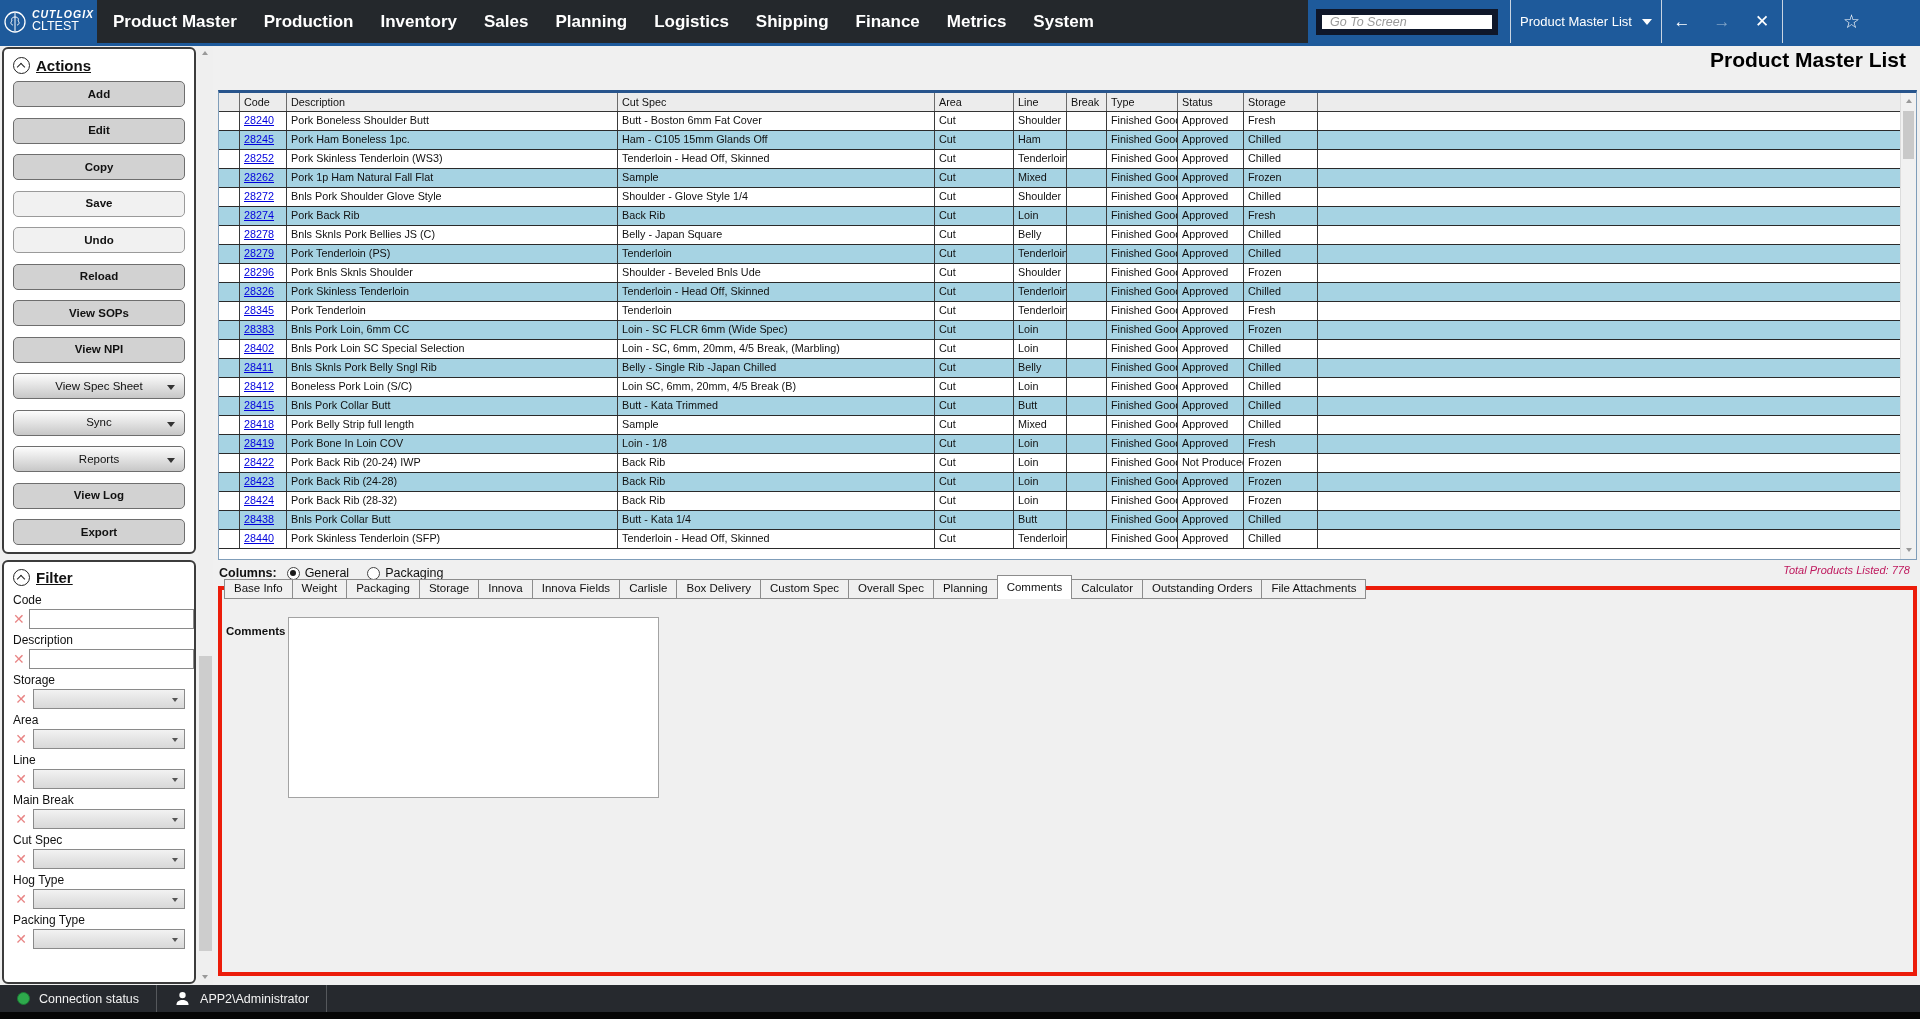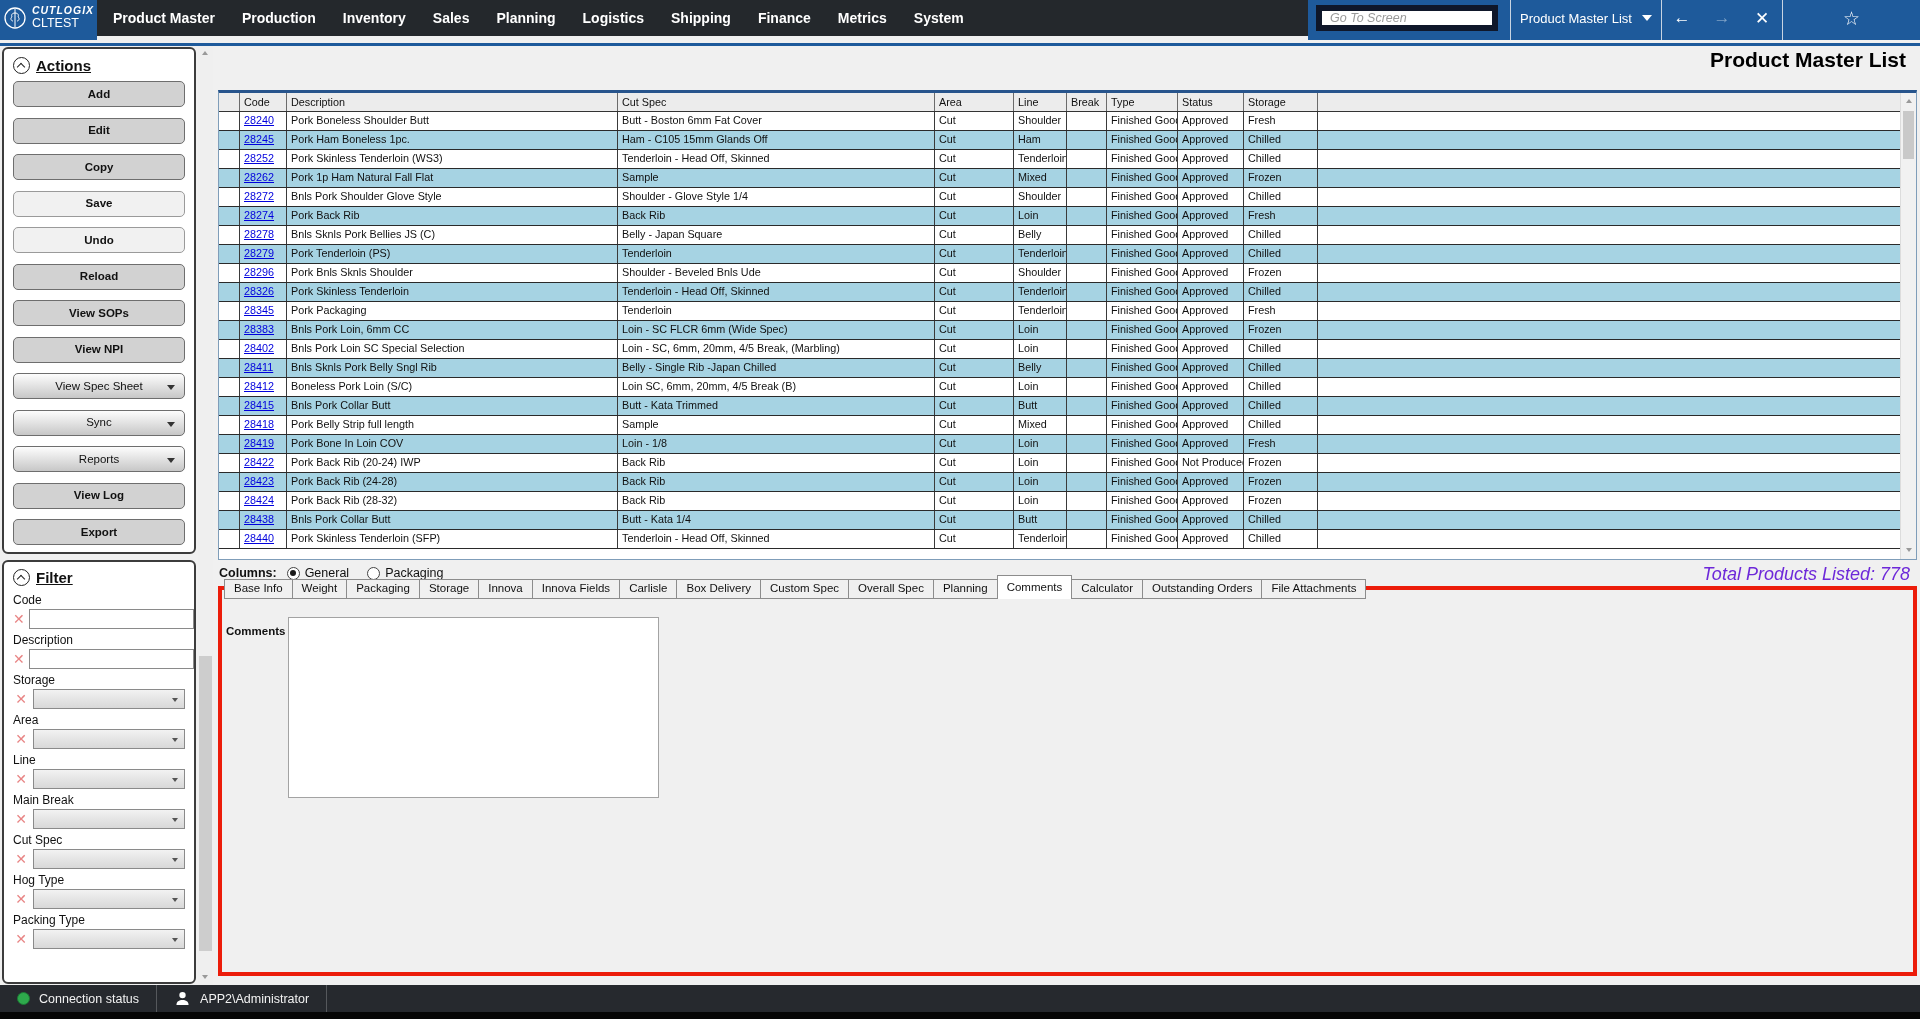--- a/index.html
+++ b/index.html
@@ -1,26 +1,26 @@
 <!DOCTYPE html>
 <html><head>
 <meta charset="utf-8">
 <style>
   * { margin:0; padding:0; box-sizing:border-box; }
   html,body { width:1920px; height:1019px; overflow:hidden; }
   body { position:relative; background:#f0f0f0; font-family:"Liberation Sans","DejaVu Sans",sans-serif; color:#111; }
 
   
-  .navbar { position:absolute; left:0; top:0; width:1920px; height:36px; background:#24282c; display:flex; align-items:center; }
+  .navbar { position:absolute; left:0; top:0; width:1920px; height:43px; background:#24282c; display:flex; align-items:center; }
   .logo { width:97px; height:43px; background:#1e5a9b; display:flex; align-items:center; justify-content:center; gap:5px; }
   .logo-txt { color:#fff; line-height:1.1; }
   .logo-l1 { font-size:10.5px; font-weight:bold; letter-spacing:1px; font-style:italic; }
   .logo-l2 { font-size:12.5px; }
   .nav-menu { display:flex; gap:27px; margin-left:16px; }
-  .nav-menu-item { color:#fff; font-size:14px; font-weight:600; cursor:pointer; white-space:nowrap; }
+  .nav-menu-item { color:#fff; font-size:17px; font-weight:600; cursor:pointer; white-space:nowrap; }
   .nav-right { margin-left:auto; width:612px; height:43px; background:#1e5a9b; display:flex; align-items:center; }
   .goto-input { width:182px; height:26px; margin:0 12px 0 8px; border:6px solid #0f172a; padding:0 8px; font-size:12.5px; font-family:inherit; }
   .goto-input::placeholder { font-style:italic; color:#9a9a9a; }
   .nr-sep { width:1px; height:43px; background:#c8d4e2; }
   .screen-dd { width:150px; height:100%; display:flex; align-items:center; justify-content:center; gap:10px; color:#fff; font-size:13px; cursor:pointer; }
   .dd-caret { width:0; height:0; border-left:5px solid transparent; border-right:5px solid transparent; border-top:6px solid #fff; }
   .nav-btn { width:40px; height:100%; display:flex; align-items:center; justify-content:center; color:#fff; font-size:17px; cursor:pointer; }
   .nav-btn.fwd { color:#7fa2c6; }
   .nav-star { flex:1; display:flex; align-items:center; justify-content:center; font-size:19px; color:#fff; cursor:pointer; }
   .blueline { position:absolute; left:0; top:43px; width:1920px; height:3px; background:#1e5a9b; }
@@ -70,21 +70,21 @@
   .vscroll { position:absolute; right:0; top:0; bottom:0; width:16px; background:#f1f1f1; border-left:1px solid #dcdcdc; }
   .varrow { position:absolute; left:1px; width:14px; height:15px; }
   .varrow.up { top:1px; } .varrow.down { bottom:1px; }
   .vthumb { position:absolute; left:2px; right:2px; top:18px; height:48px; background:#c9c9c9; }
 
   .columns-bar { position:absolute; left:219px; top:562px; height:22px; display:flex; align-items:center; font-size:12.5px; }
   .columns-label { font-weight:bold; margin-right:10px; }
   .radio-row { display:flex; align-items:center; gap:5px; margin-right:18px; cursor:pointer; }
   .radio { width:13px; height:13px; border:1px solid #444; border-radius:50%; background:#fff; position:relative; flex:none; }
   .radio.selected::after { content:""; position:absolute; left:2.5px; top:2.5px; width:6px; height:6px; border-radius:50%; background:#1a1a1a; }
-  .total { position:absolute; right:10px; top:564px; font-style:italic; font-size:18px; color:#6d28d9;margin-left:27px; }
+  .total { position:absolute; right:10px; top:564px; font-style:italic; font-size:11px; color:#be185d;margin-left:27px; }
 
   
   .red-panel { position:absolute; left:218px; top:586px; width:1699px; height:390px; border:4px solid #ec1c0a; background:#f0f0f0; }
   .tabs { display:flex; align-items:flex-end; padding:3px 0 16px 2px; height:25px; }
   .tab { background:#f0f0f0; border:1px solid #8c8c8c; margin-right:-1px; padding:2px 9px 3px; font-size:11.5px; height:20px; white-space:nowrap; cursor:pointer; }
   .tab.active { background:#fff; height:24px; padding-top:5px; border-bottom:none; position:relative; z-index:2; }
   .comments-row { display:flex; margin:2px 0 0 2px; }
   .comments-label { font-weight:bold; font-size:11.5px; width:64px; padding:8px 0 0 2px; }
   .comments-box { width:371px; height:181px; border:1px solid #a3a3a3; background:#fff; resize:none; font-family:inherit; font-size:12px; padding:3px; }
 
@@ -432,21 +432,21 @@
         <div class="td c-break"></div>
         <div class="td c-type">Finished Goods</div>
         <div class="td c-status">Approved</div>
         <div class="td c-stor">Chilled</div>
         <div class="td c-rest"></div>
       </div>
 
       <div class="tr">
         <div class="td c-sel"></div>
         <div class="td c-code"><a class="code-link">28345</a></div>
-        <div class="td c-desc">Pork Packaging</div>
+        <div class="td c-desc">Pork Tenderloin</div>
         <div class="td c-cut">Tenderloin</div>
         <div class="td c-area">Cut</div>
         <div class="td c-line">Tenderloin</div>
         <div class="td c-break"></div>
         <div class="td c-type">Finished Goods</div>
         <div class="td c-status">Approved</div>
         <div class="td c-stor">Fresh</div>
         <div class="td c-rest"></div>
       </div>
 

